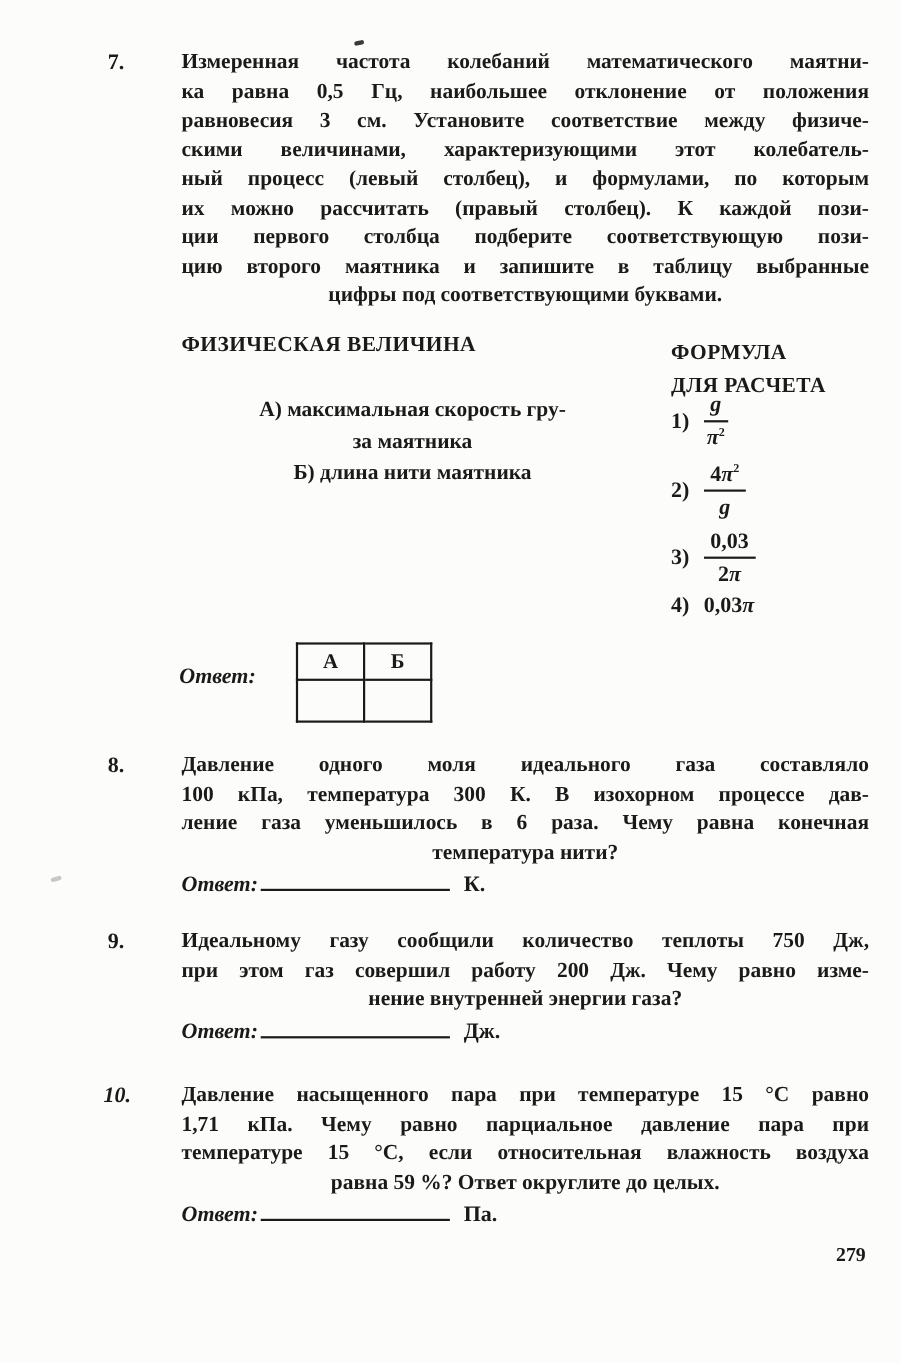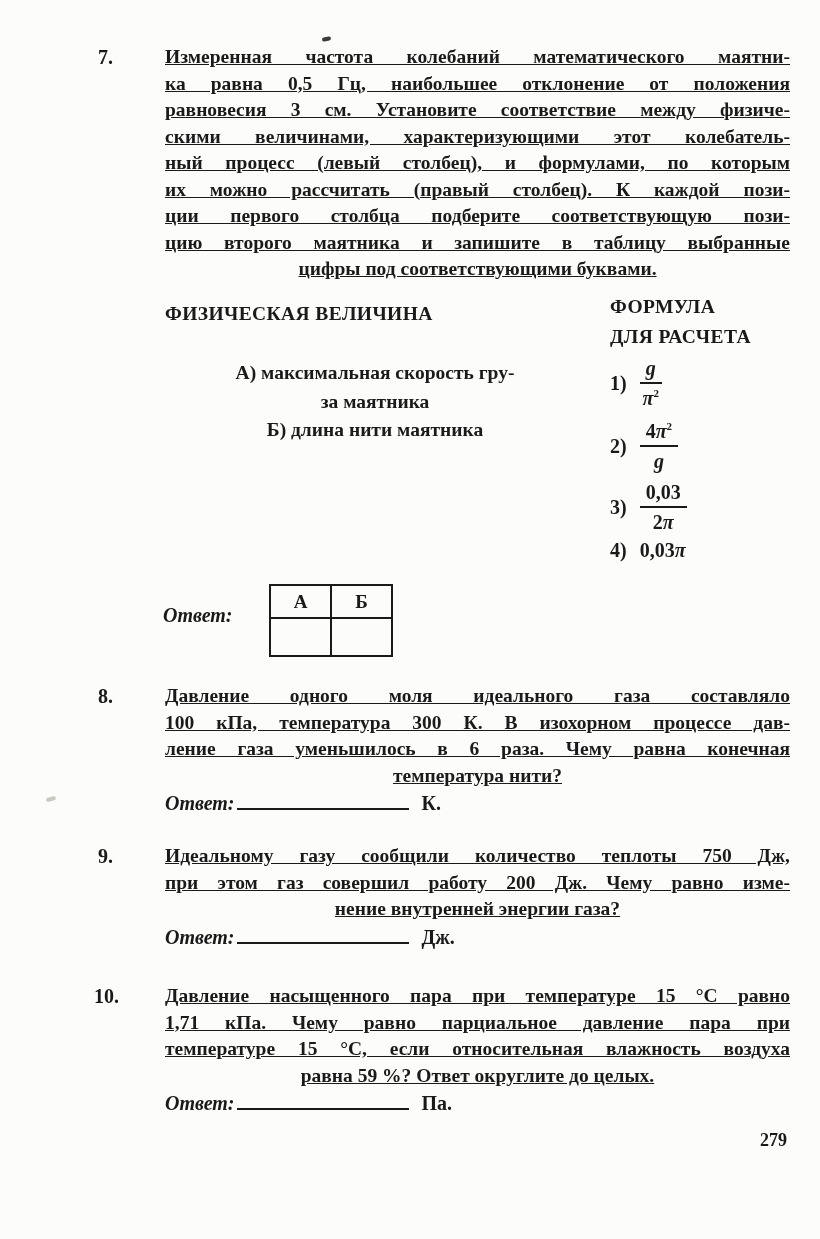--- a/index.html
+++ b/index.html
@@ -19,34 +19,34 @@
   }
   .artifact2 {
     position:absolute; left:46px; top:797px;
     width:10px; height:4px; background:#c9c9c4;
     border-radius:2px; transform:rotate(-15deg);
   }
   .pnum {
     position:absolute; left:98px; width:44px;
     font-size:20px; line-height:26.5px;
   }
-  .pnum10 { left:94px; }
+  .pnum10 { left:94px;font-style:italic; }
   .ptext {
     position:absolute; left:165px; width:625px;
-    font-size:19.5px; line-height:26.5px;text-decoration:underline;
+    font-size:19.5px; line-height:26.5px;
   }
   .jline { text-align:justify; text-align-last:justify; }
   .lline { text-align:center; }
 
   .match-left-header {
     position:absolute; left:165px; top:303px;
     font-size:19.5px; letter-spacing:0.4px;
   }
   .match-right-header {
-    position:absolute; left:610px; top:292px;
+    position:absolute; left:610px; top:306px;
     font-size:19.5px; line-height:30px; letter-spacing:0.4px;
   }
   .match-items {
     position:absolute; left:165px; top:359px; width:420px;
     font-size:19.5px; line-height:28.5px;
   }
   .formula {
     position:absolute; left:610px;
     display:flex; align-items:center; gap:13px;
     font-size:20px;

